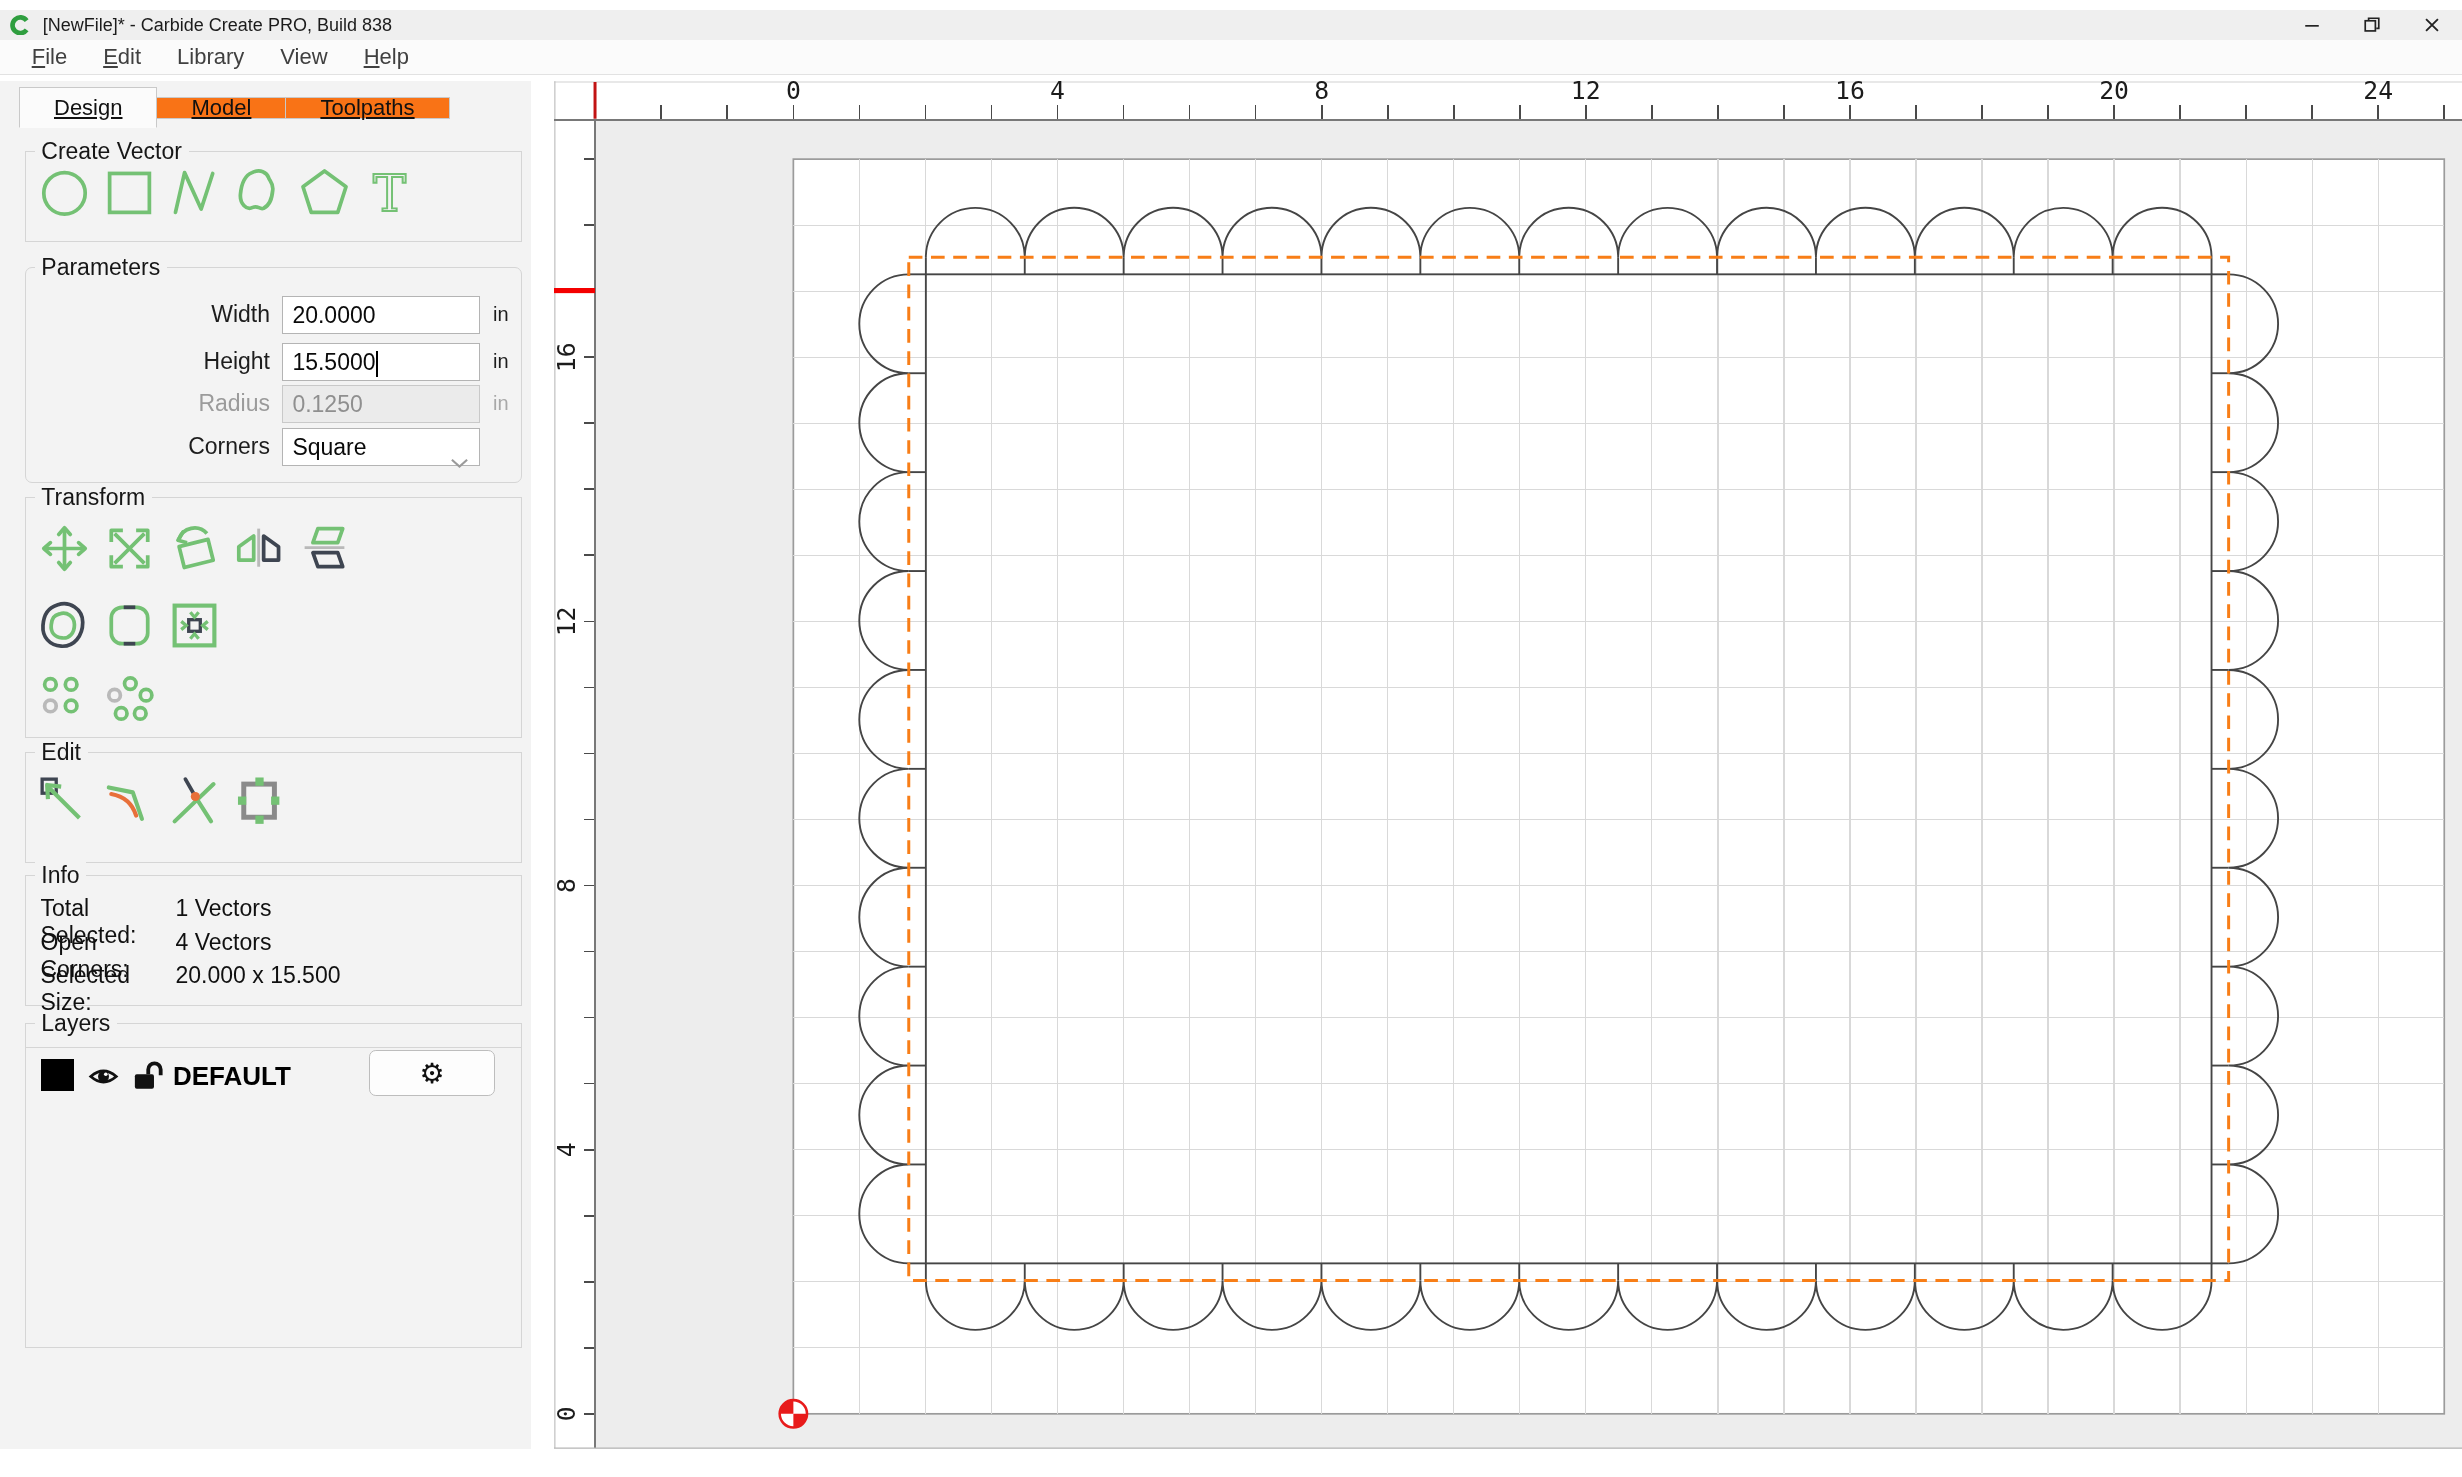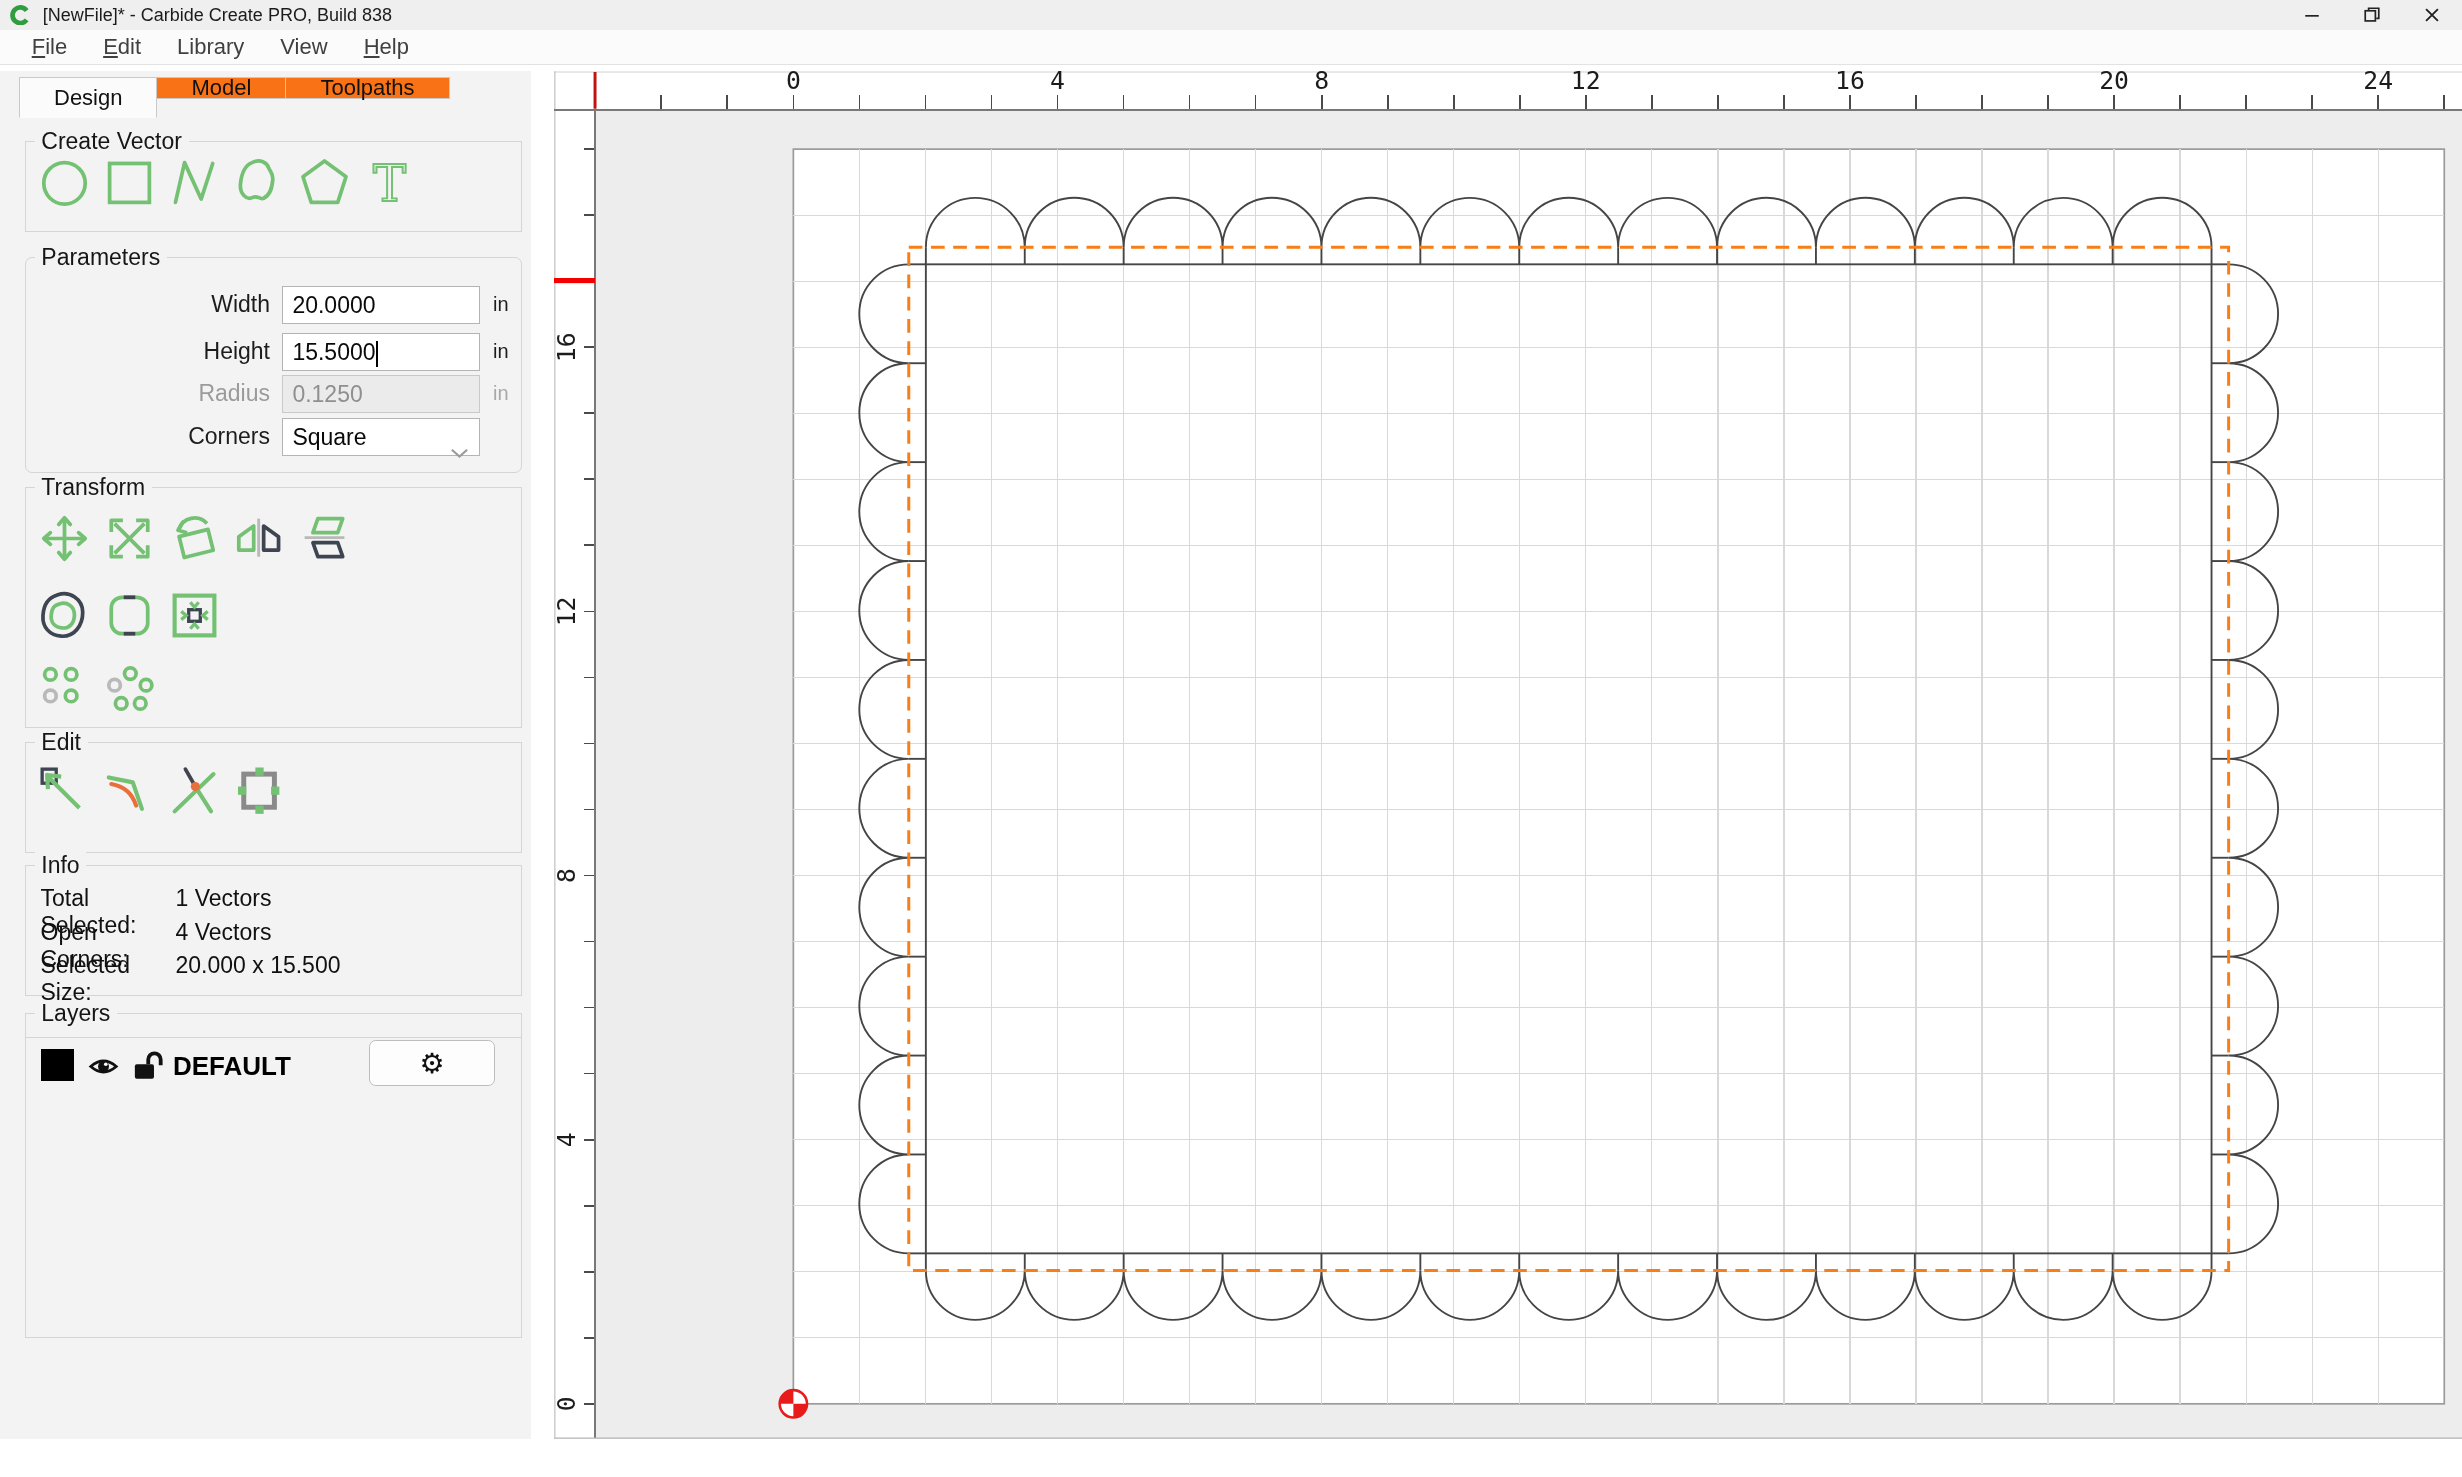--- a/index.html
+++ b/index.html
@@ -1,35 +1,35 @@
 <!DOCTYPE html>
 <html style="font-size:13.7px"><head>
 <meta charset="utf-8">
 <style>
   html,body{margin:0;padding:0;}
   body{width:2462px;height:1477px;overflow:hidden;background:#ffffff;
        font-family:"Liberation Sans",sans-serif;color:#111;position:relative;}
-  #app{position:absolute;inset:0;}
+  #app{position:absolute;inset:0;margin-top:10px;}
 
   
   .titlebar{position:absolute;left:0;top:0;width:2462px;height:30px;background:#efefef;
             display:flex;align-items:center;}
   .app-icon{margin-left:10.3px;display:flex;align-items:center;}
   .title-text{margin-left:12px;font-size:18px;color:#1b1b1b;}
   .win-controls{margin-left:auto;display:flex;height:30px;}
   .win-btn{width:60px;height:30px;display:flex;align-items:center;justify-content:center;cursor:default;}
 
   
   .menubar{position:absolute;left:0;top:30px;width:2462px;height:35px;background:#fbfbfb;
            border-bottom:0.9px solid #e2e2e2;display:flex;align-items:center;padding-left:13.7px;box-sizing:border-box;}
   .menu-item{font-size:22px;color:#404040;padding:0 18px;}
 
   
   .left-panel{position:absolute;left:0;top:71px;width:531px;height:1368px;background:#f3f3f3;z-index:5;}
-  .tabbar{position:absolute;left:19px;top:6px;display:flex;align-items:flex-start;z-index:6;}
+  .tabbar{position:absolute;left:19px;top:6px;display:flex;align-items:center;z-index:6;text-decoration:underline;}
   .tab{height:22px;padding:0 34px;font-size:22px;display:flex;align-items:center;
        background:#f97316;border:0.9px solid #c9c9c9;border-left:none;box-sizing:border-box;color:#111;}
   .tab:first-child{border-left:0.9px solid #c9c9c9;}
   .tab.active{background:#fbfbfb;border-bottom:0.9px solid #fbfbfb;height:41px;}
 
   .groupbox{position:absolute;left:25px;width:497px;border:0.9px solid #d5d5d5;box-sizing:border-box;}
   .gb-title{position:absolute;top:-14.5px;left:8.5px;background:#f3f3f3;padding:0 6.8px;font-size:23px;color:#161616;white-space:nowrap;}
 
   .icon-row{position:absolute;display:flex;gap:12px;}
   .tool{width:53px;height:53px;display:flex;align-items:center;justify-content:center;}

